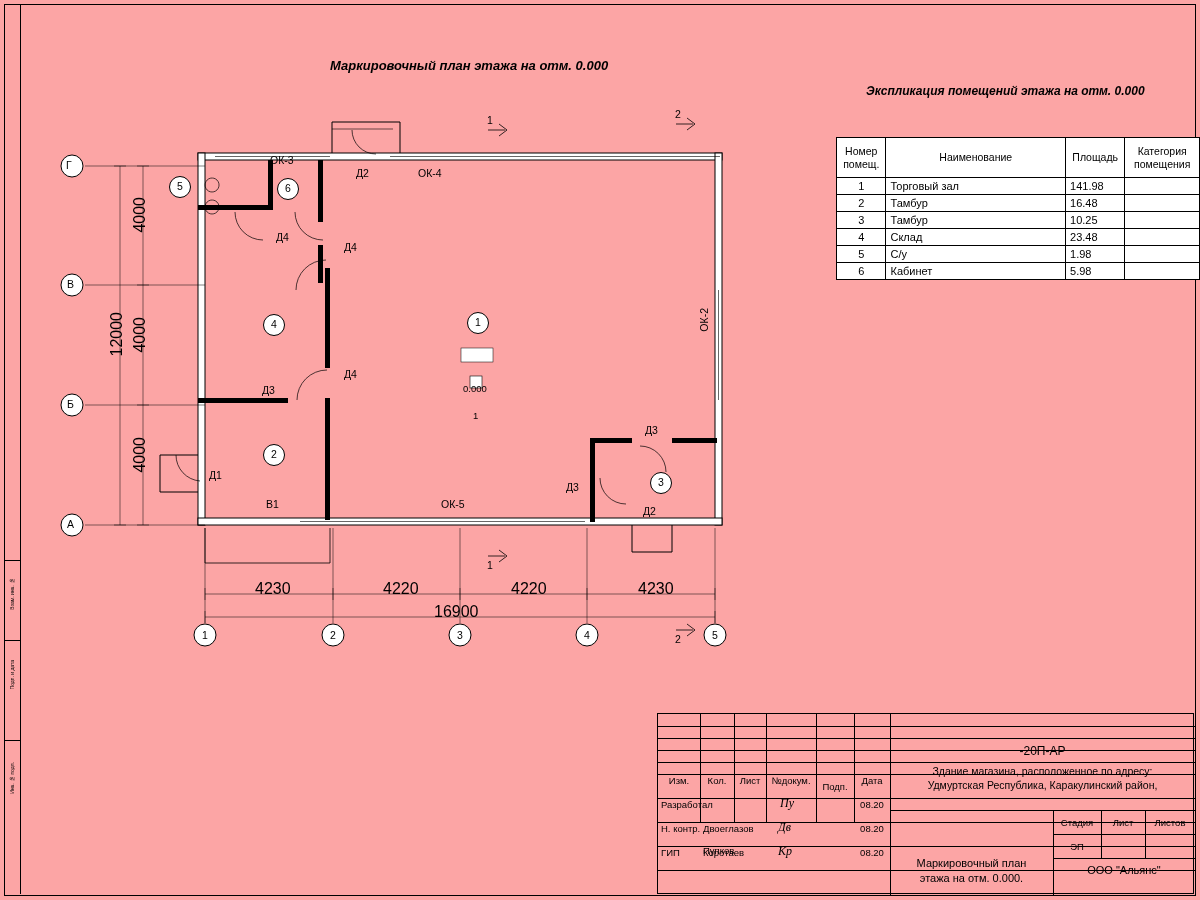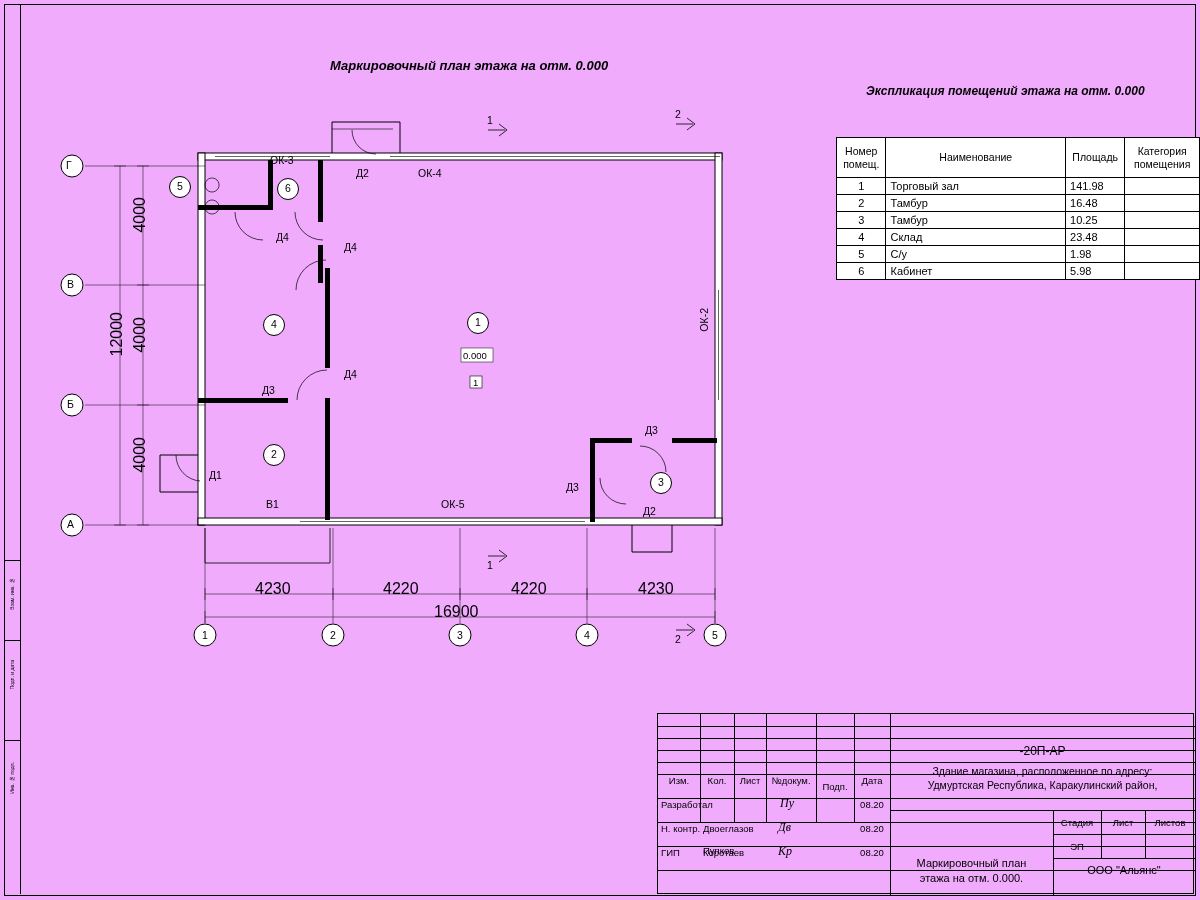--- a/index.html
+++ b/index.html
@@ -9,21 +9,21 @@
   }
   body {
     font-family: "Liberation Sans", sans-serif;
     color: #000;
   }
   #sheet {
     position: relative;
     width: 1200px;
     height: 900px;
     overflow: hidden;
-    background: #f0abfc;
+    background: #fca5a5;
   }
   
   .frame-outer {
     position: absolute;
     left: 4px; top: 4px;
     width: 1190px; height: 890px;
     border: 1px solid #000;
   }
   .frame-left-strip {
     position: absolute;
@@ -91,21 +91,21 @@
   .total-row td { font-weight: normal; }
 
   
   .plan { position: absolute; left: 0; top: 0; width: 1200px; height: 900px; pointer-events: none;}
   .lbl {
     position: absolute;
     font-size: 10.5px;
     white-space: nowrap;
     color: #000;
   }
-  .lbl-sm { font-size: 9.5px; }
+  .lbl-sm { font-size: 9.5px; margin-top: 33px; }
   .circ {
     position: absolute;
     border: 1px solid #000;
     border-radius: 50%;
     text-align: center;
     font-size: 10.5px;
     background: #fff;
   }
   .circ-20 { width: 20px; height: 20px; line-height: 19px; }
   .dimnum { position: absolute; font-size: 16px; color: #000; }

